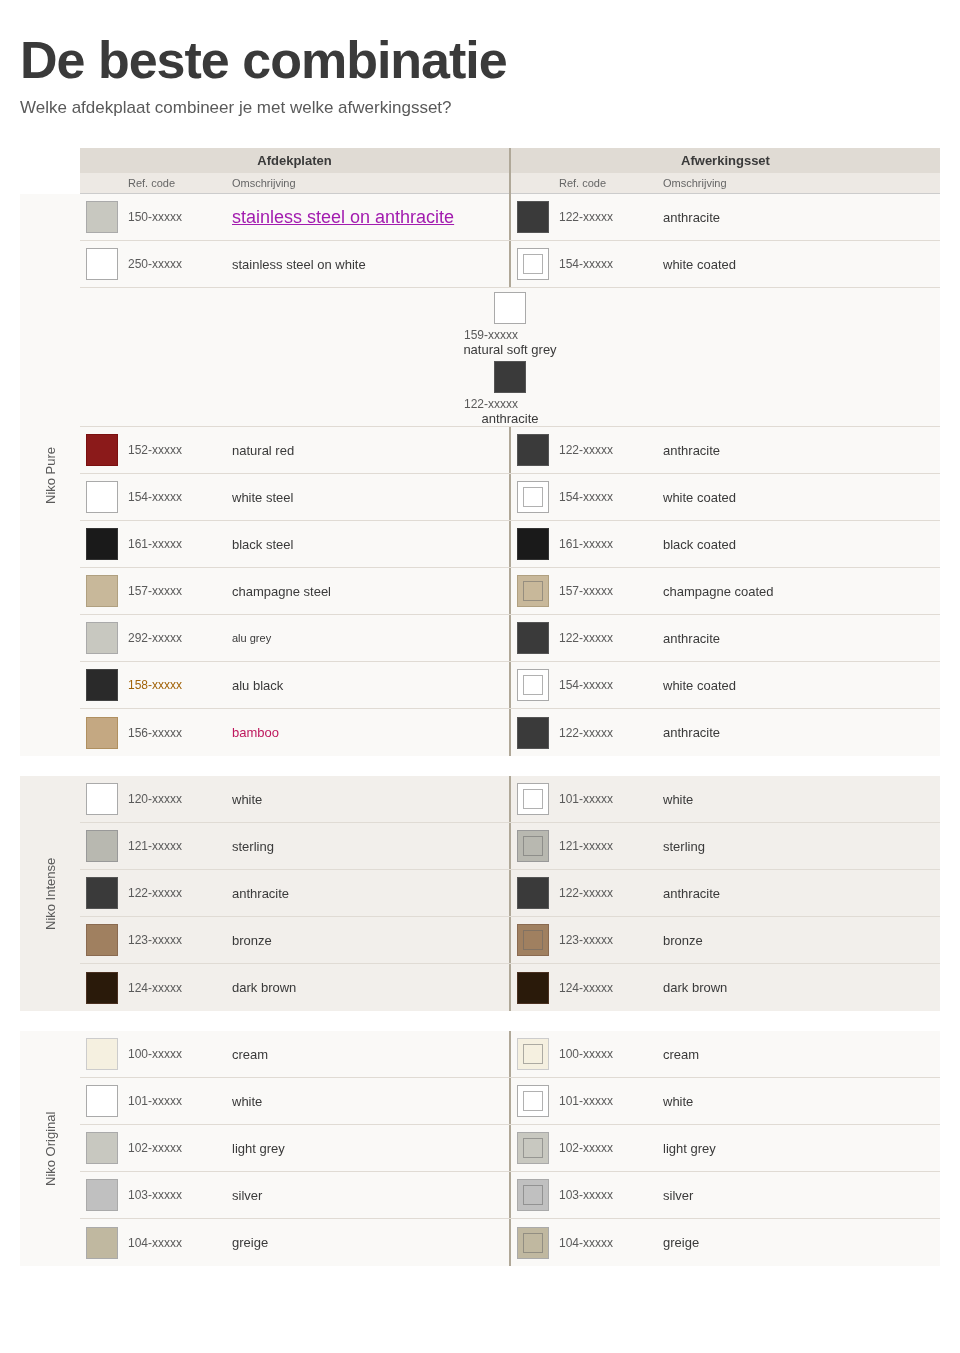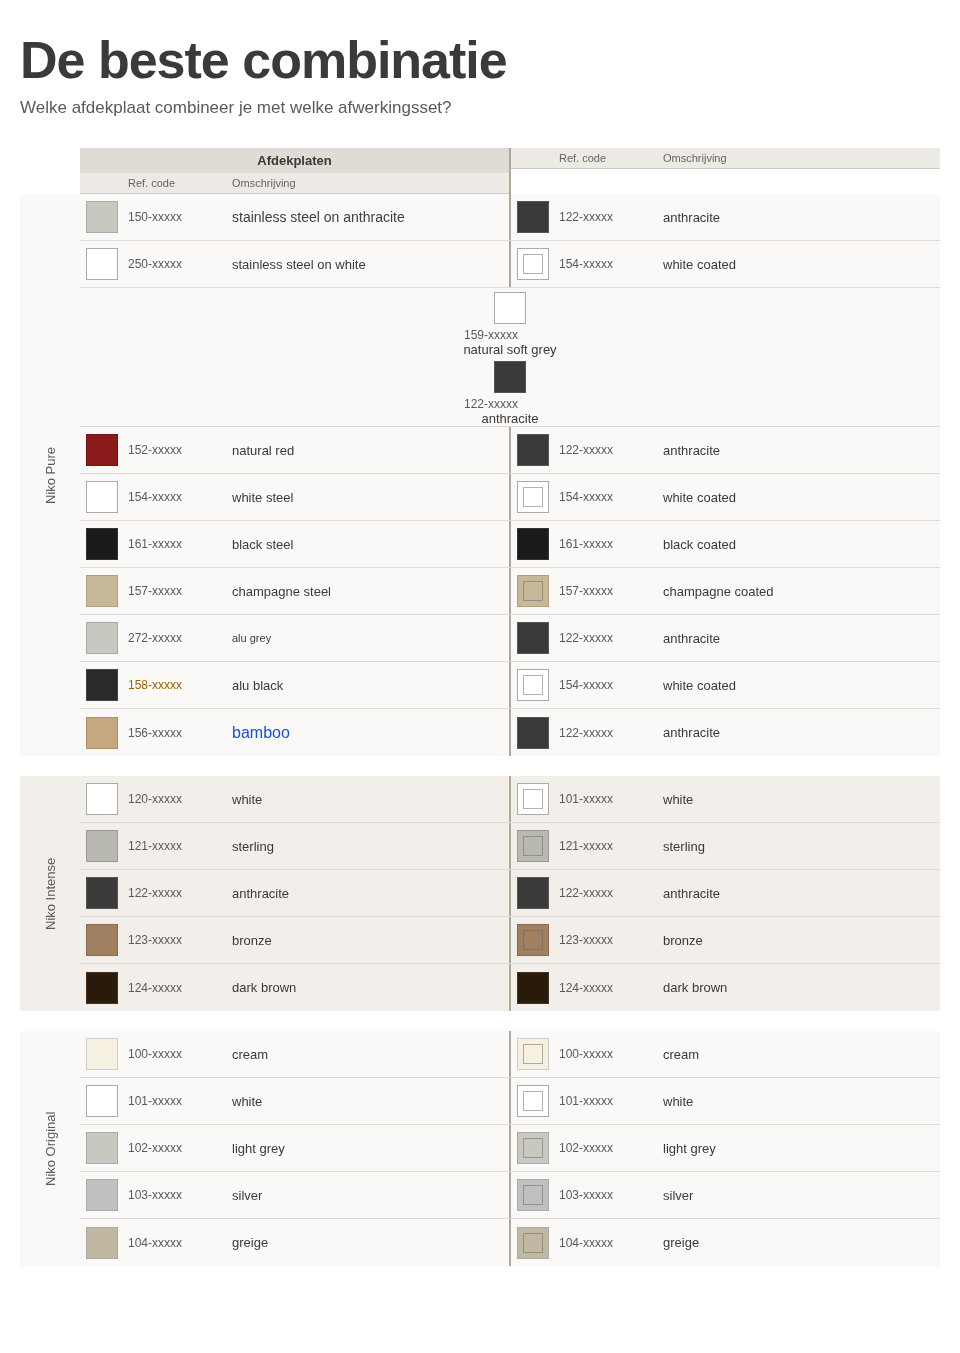--- a/index.html
+++ b/index.html
@@ -73,38 +73,39 @@
 <div class="full-header-row">
   <div class="left-half-header">
     <div class="group-title-bar">Afdekplaten</div>
     <div class="sub-header-row">
       <div class="sh-spacer"></div>
       <div class="sh-code">Ref. code</div>
       <div class="sh-desc">Omschrijving</div>
     </div>
   </div>
   <div class="right-half-header">
+    <div class="group-title-bar">Afwerkingsset</div>
     <div class="sub-header-row">
       <div class="sh-spacer"></div>
       <div class="sh-code">Ref. code</div>
       <div class="sh-desc">Omschrijving</div>
     </div>
   </div>
 </div>
 
 <div id="sections-container">
     <div style="display: flex; flex-direction: row; align-items: stretch;">
       <div style="width: 60px; display: flex; align-items: center; justify-content: center; writing-mode: vertical-rl; transform: rotate(180deg); font-size: 13px; color: rgb(90, 90, 90); font-weight: 400; padding: 10px 0px; background: rgb(250, 249, 247);">Niko Pure</div>
       <div style="flex: 1 1 0%; display: flex; flex-direction: column;">
         <div style="display: flex; flex-direction: row; align-items: center; border-bottom: 1px solid rgb(224, 219, 212); min-height: 47px; background: rgb(250, 249, 247);">
           <div style="width: 44px; display: flex; align-items: center; justify-content: center; padding: 4px;">
             <div style="width: 32px; height: 32px; background: rgb(200, 200, 192); border: 1.5px solid rgb(170, 170, 170); display: flex; align-items: center; justify-content: center; position: relative;"></div>
           </div>
           <div style="width: 100px; font-size: 12px; color: rgb(90, 90, 90); padding: 0px 4px;">150-xxxxx</div>
-          <div style="flex: 1 1 0%; font-size: 14px; color: #404040; padding: 0px 8px;">stainless steel on anthracite</div>
+          <div style="flex: 1 1 0%; font-size: 18px; color: #a21caf; padding: 0px 8px; text-decoration: underline;">stainless steel on anthracite</div>
           <div style="width: 2px; background: rgb(176, 168, 152); align-self: stretch;"></div>
           <div style="width: 44px; display: flex; align-items: center; justify-content: center; padding: 4px;">
             <div style="width: 32px; height: 32px; background: rgb(58, 58, 58); border: 1.5px solid rgb(85, 85, 85); display: flex; align-items: center; justify-content: center; position: relative;"></div>
           </div>
           <div style="width: 100px; font-size: 12px; color: rgb(90, 90, 90); padding: 0px 4px;">122-xxxxx</div>
           <div style="flex: 1 1 0%; font-size: 13px; color: rgb(58, 58, 58); padding: 0px 8px;">anthracite</div>
         </div>
         <div style="display: flex; flex-direction: row; align-items: center; border-bottom: 1px solid rgb(224, 219, 212); min-height: 47px; background: rgb(250, 249, 247);">
           <div style="width: 44px; display: flex; align-items: center; justify-content: center; padding: 4px;">
             <div style="width: 32px; height: 32px; background: rgb(255, 255, 255); border: 1.5px solid rgb(170, 170, 170); display: flex; align-items: center; justify-content: center; position: relative;"></div>
@@ -186,21 +187,21 @@
               <div style="position: absolute; inset: 5px; border: 1.5px solid rgba(100, 100, 100, 0.5);"></div>
             </div>
           </div>
           <div style="width: 100px; font-size: 12px; color: rgb(90, 90, 90); padding: 0px 4px;">157-xxxxx</div>
           <div style="flex: 1 1 0%; font-size: 13px; color: rgb(58, 58, 58); padding: 0px 8px;">champagne coated</div>
         </div>
         <div style="display: flex; flex-direction: row; align-items: center; border-bottom: 1px solid rgb(224, 219, 212); min-height: 47px; background: rgb(250, 249, 247);">
           <div style="width: 44px; display: flex; align-items: center; justify-content: center; padding: 4px;">
             <div style="width: 32px; height: 32px; background: rgb(200, 200, 192); border: 1.5px solid rgb(170, 170, 170); display: flex; align-items: center; justify-content: center; position: relative;"></div>
           </div>
-          <div style="width: 100px; font-size: 12px; color: rgb(90, 90, 90); padding: 0px 4px;">272-xxxxx</div>
+          <div style="width: 100px; font-size: 12px; color: rgb(90, 90, 90); padding: 0px 4px;">292-xxxxx</div>
           <div style="flex: 1 1 0%; font-size: 11px; color: rgb(58, 58, 58); padding: 0px 8px;">alu grey</div>
           <div style="width: 2px; background: rgb(176, 168, 152); align-self: stretch;"></div>
           <div style="width: 44px; display: flex; align-items: center; justify-content: center; padding: 4px;">
             <div style="width: 32px; height: 32px; background: rgb(58, 58, 58); border: 1.5px solid rgb(85, 85, 85); display: flex; align-items: center; justify-content: center; position: relative;"></div>
           </div>
           <div style="width: 100px; font-size: 12px; color: rgb(90, 90, 90); padding: 0px 4px;">122-xxxxx</div>
           <div style="flex: 1 1 0%; font-size: 13px; color: rgb(58, 58, 58); padding: 0px 8px;">anthracite</div>
         </div>
         <div style="display: flex; flex-direction: row; align-items: center; border-bottom: 1px solid rgb(224, 219, 212); min-height: 47px; background: rgb(250, 249, 247);">
           <div style="width: 44px; display: flex; align-items: center; justify-content: center; padding: 4px;">
@@ -215,21 +216,21 @@
             </div>
           </div>
           <div style="width: 100px; font-size: 12px; color: rgb(90, 90, 90); padding: 0px 4px;">154-xxxxx</div>
           <div style="flex: 1 1 0%; font-size: 13px; color: rgb(58, 58, 58); padding: 0px 8px;">white coated</div>
         </div>
         <div style="display: flex; flex-direction: row; align-items: center; border-bottom: none; min-height: 47px; background: rgb(250, 249, 247);">
           <div style="width: 44px; display: flex; align-items: center; justify-content: center; padding: 4px;">
             <div style="width: 32px; height: 32px; background: rgb(196, 168, 130); border: 1.5px solid rgb(176, 144, 96); display: flex; align-items: center; justify-content: center; position: relative;"></div>
           </div>
           <div style="width: 100px; font-size: 12px; color: rgb(90, 90, 90); padding: 0px 4px;">156-xxxxx</div>
-          <div style="flex: 1 1 0%; font-size: 16px; color: #1d4ed8; padding: 0px 8px;">bamboo</div>
+          <div style="flex: 1 1 0%; font-size: 13px; color: #be185d; padding: 0px 8px;">bamboo</div>
           <div style="width: 2px; background: rgb(176, 168, 152); align-self: stretch;"></div>
           <div style="width: 44px; display: flex; align-items: center; justify-content: center; padding: 4px;">
             <div style="width: 32px; height: 32px; background: rgb(58, 58, 58); border: 1.5px solid rgb(85, 85, 85); display: flex; align-items: center; justify-content: center; position: relative;"></div>
           </div>
           <div style="width: 100px; font-size: 12px; color: rgb(90, 90, 90); padding: 0px 4px;">122-xxxxx</div>
           <div style="flex: 1 1 0%; font-size: 13px; color: rgb(58, 58, 58); padding: 0px 8px;">anthracite</div>
         </div>
       </div>
     </div>
     <div style="height: 20px; background: rgb(255, 255, 255);"></div>

